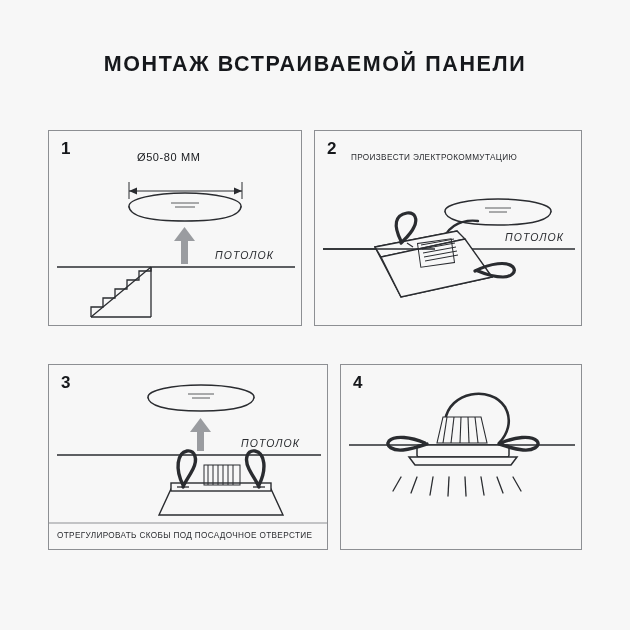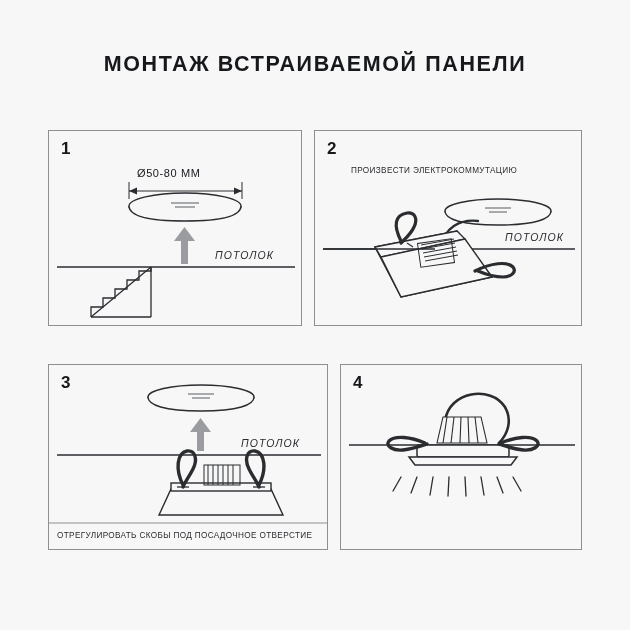--- a/index.html
+++ b/index.html
@@ -124,21 +124,21 @@
 
         <line x1="8" y1="136" x2="246" y2="136" stroke="#2a2c30" stroke-width="1.6"></line>
 
         <g stroke="#2a2c30" stroke-width="1.3" fill="none">
           <path d="M42,186 L42,176 L54,176 L54,167 L66,167 L66,158 L78,158 L78,149 L90,149 L90,140 L102,140 L102,136"></path>
           <line x1="42" y1="186" x2="102" y2="136"></line>
           <line x1="42" y1="186" x2="102" y2="186"></line>
           <line x1="102" y1="136" x2="102" y2="186"></line>
         </g>
       </svg>
-      <div class="dim-label" style="left:88px; top:36px;">Ø50-80 ММ</div>
+      <div class="dim-label" style="left:88px; top:20px;">Ø50-80 ММ</div>
       <div class="ceiling-label" style="left:166px; top:118px;">ПОТОЛОК</div>
     </div>
 
     <div class="panel" id="panel-2">
       <div class="step-num">2</div>
       <svg class="panel-svg" width="268" height="196" viewBox="0 0 268 196">
 
         <line x1="8" y1="118" x2="260" y2="118" stroke="#2a2c30" stroke-width="1.6"></line>
 
         <g stroke="#2a2c30" stroke-width="1.4" fill="#f7f7f7">
@@ -170,21 +170,21 @@
         <g stroke="#2a2c30" stroke-width="3.2" fill="none" stroke-linecap="round">
           <path d="M86,110 C78,94 80,84 92,82 C100,81 103,88 99,96 C96,103 90,108 86,112"></path>
           <path d="M160,140 C176,132 192,130 198,136 C202,141 196,146 188,146 C180,146 170,143 163,140"></path>
         </g>
         <g stroke="#2a2c30" stroke-width="1.2" fill="none">
           <path d="M92,112 L98,116"></path>
         </g>
 
         <line x1="8" y1="118" x2="120" y2="118" stroke="#2a2c30" stroke-width="1.6"></line>
       </svg>
-      <div class="cap" style="left:36px; top:35px;">ПРОИЗВЕСТИ ЭЛЕКТРОКОММУТАЦИЮ</div>
+      <div class="cap" style="left:36px; top:22px;">ПРОИЗВЕСТИ ЭЛЕКТРОКОММУТАЦИЮ</div>
       <div class="ceiling-label" style="left:190px; top:100px;">ПОТОЛОК</div>
     </div>
 
     <div class="panel" id="panel-3">
       <div class="step-num">3</div>
       <svg class="panel-svg" width="280" height="186" viewBox="0 0 280 186">
 
         <g stroke="#2a2c30" stroke-width="1.4" fill="#f7f7f7">
           <ellipse cx="152" cy="32" rx="53" ry="12"></ellipse>
           <path d="M99,32 C99,40 115,46 152,46 C189,46 205,40 205,32"></path>

